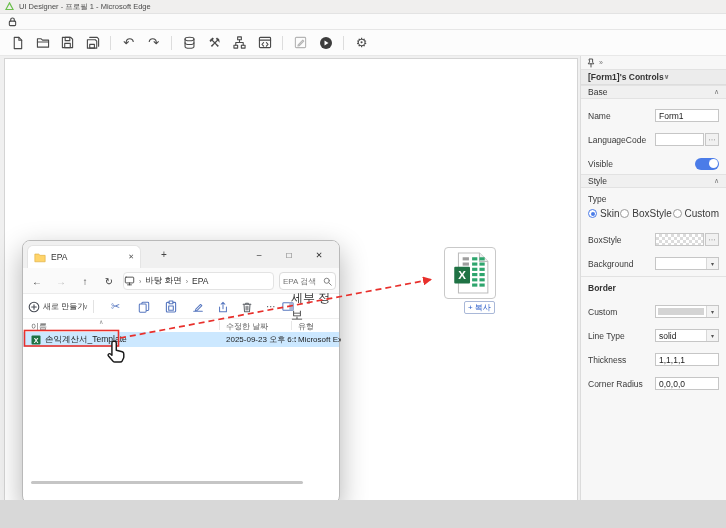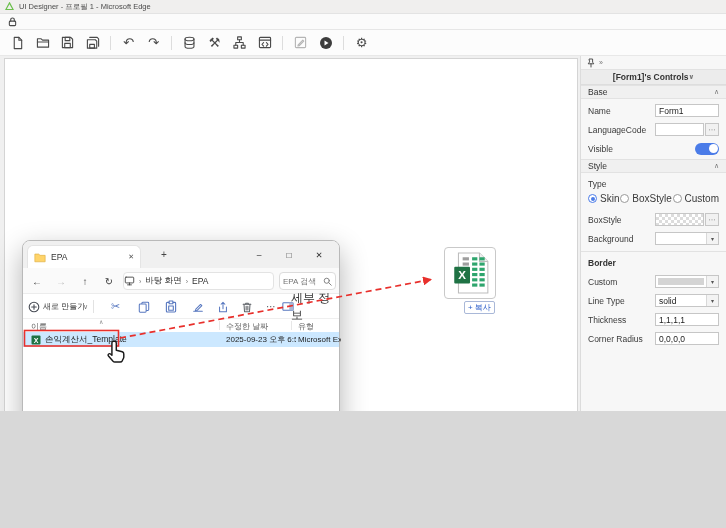--- a/index.html
+++ b/index.html
@@ -1,17 +1,17 @@
 <!DOCTYPE html>
 <html style="--accent: #4b7ce8; --excel-green: #1f7244; --excel-grid: #2ea56d; --arrow-red: #e8302c; --selection-blue: #cce8ff; --link-blue: #2a5cc8; --folder-yellow: #ffd46a;"><head>
 <meta charset="utf-8">
 <style>
   *{box-sizing:border-box;margin:0;padding:0}
   html,body{background:#d8d8d8}
-  #screen{position:relative;width:726px;height:411px;background:#f0f0f0;
+  #screen{position:relative;width:726px;height:500px;background:#f0f0f0;
     font-family:"Liberation Sans","DejaVu Sans",sans-serif;color:#333;overflow:hidden;
     font-size:9px;-webkit-font-smoothing:antialiased}
   .abs{position:absolute}
   svg{display:block}
   .ico{stroke:#4a4a4a;fill:none;stroke-width:1.2;stroke-linecap:round;stroke-linejoin:round}
 
   
   .titlebar{left:0;top:0;width:726px;height:14px;background:#f0efee;border-bottom:1px solid #e3e3e3;
     display:flex;align-items:center;gap:5px;padding-left:5px;font-size:7.5px;color:#4a4a4a}
   .urlbar{left:0;top:14px;width:726px;height:16px;background:#fbfbfb;border-bottom:1px solid #e6e6e6;
@@ -33,25 +33,25 @@
   
   .formbar{left:4px;top:510px;width:574px;height:18px;background:#ececec;border-top:1px solid #cfcfcf}
   .formtab{position:absolute;left:18px;top:0;width:68px;height:17px;background:#f7f7f7;
     border:1px solid #c9c9c9;border-bottom:none;display:flex;align-items:center;justify-content:center;
     font-size:9px;color:#333}
 
   
   .rpanel{left:580px;top:56px;width:146px;height:472px;background:#f7f7f7;border-left:1px solid #dcdcdc;z-index:10}
   .rp-pinrow{height:14px;display:flex;align-items:center;gap:4px;padding:0 6px;border-bottom:1px solid #e2e2e2;color:#666}
   .rp-header{height:15px;background:#ececec;border-bottom:1px solid #ddd;display:flex;align-items:center;
-    justify-content:center;padding:0 7px;font-weight:bold;font-size:8.5px;color:#333}
+    justify-content:flex-start;padding:0 7px;font-weight:bold;font-size:8.5px;color:#333}
   .rp-sec{height:14px;background:#f0f0f0;border-top:1px solid #e2e2e2;border-bottom:1px solid #e2e2e2;
     display:flex;align-items:center;justify-content:space-between;padding:0 7px;font-weight:normal;font-size:8.5px}
   .chev{font-size:7px;color:#777}
-  .rp-row{height:15px;display:flex;align-items:center;justify-content:space-between;padding:0 7px;margin-top:4px}
+  .rp-row{height:15px;display:flex;align-items:center;justify-content:space-between;padding:0 7px;margin-top:9px}
   .rp-row label{font-size:8.5px;color:#3a3a3a}
   .rp-input{width:64px;height:13px;border:1px solid #c6c6c6;background:#fff;font-size:8.5px;color:#222;
     padding:0 3px;font-family:inherit}
   .rp-input.short{width:49px}
   .mini-btn{width:14px;height:13px;border:1px solid #c6c6c6;background:#f1f1f1;font-size:7px;color:#555;
     display:flex;align-items:center;justify-content:center;margin-left:1px}
   .inline{display:flex;align-items:center}
   .toggle{width:24px;height:12px;border-radius:6px;background:var(--accent);position:relative;cursor:pointer}
   .toggle .knob{position:absolute;right:1.5px;top:1.5px;width:9px;height:9px;border-radius:50%;background:#fff}
   .rp-typelabel{padding:6px 7px 2px;font-size:8.5px;color:#3a3a3a}

